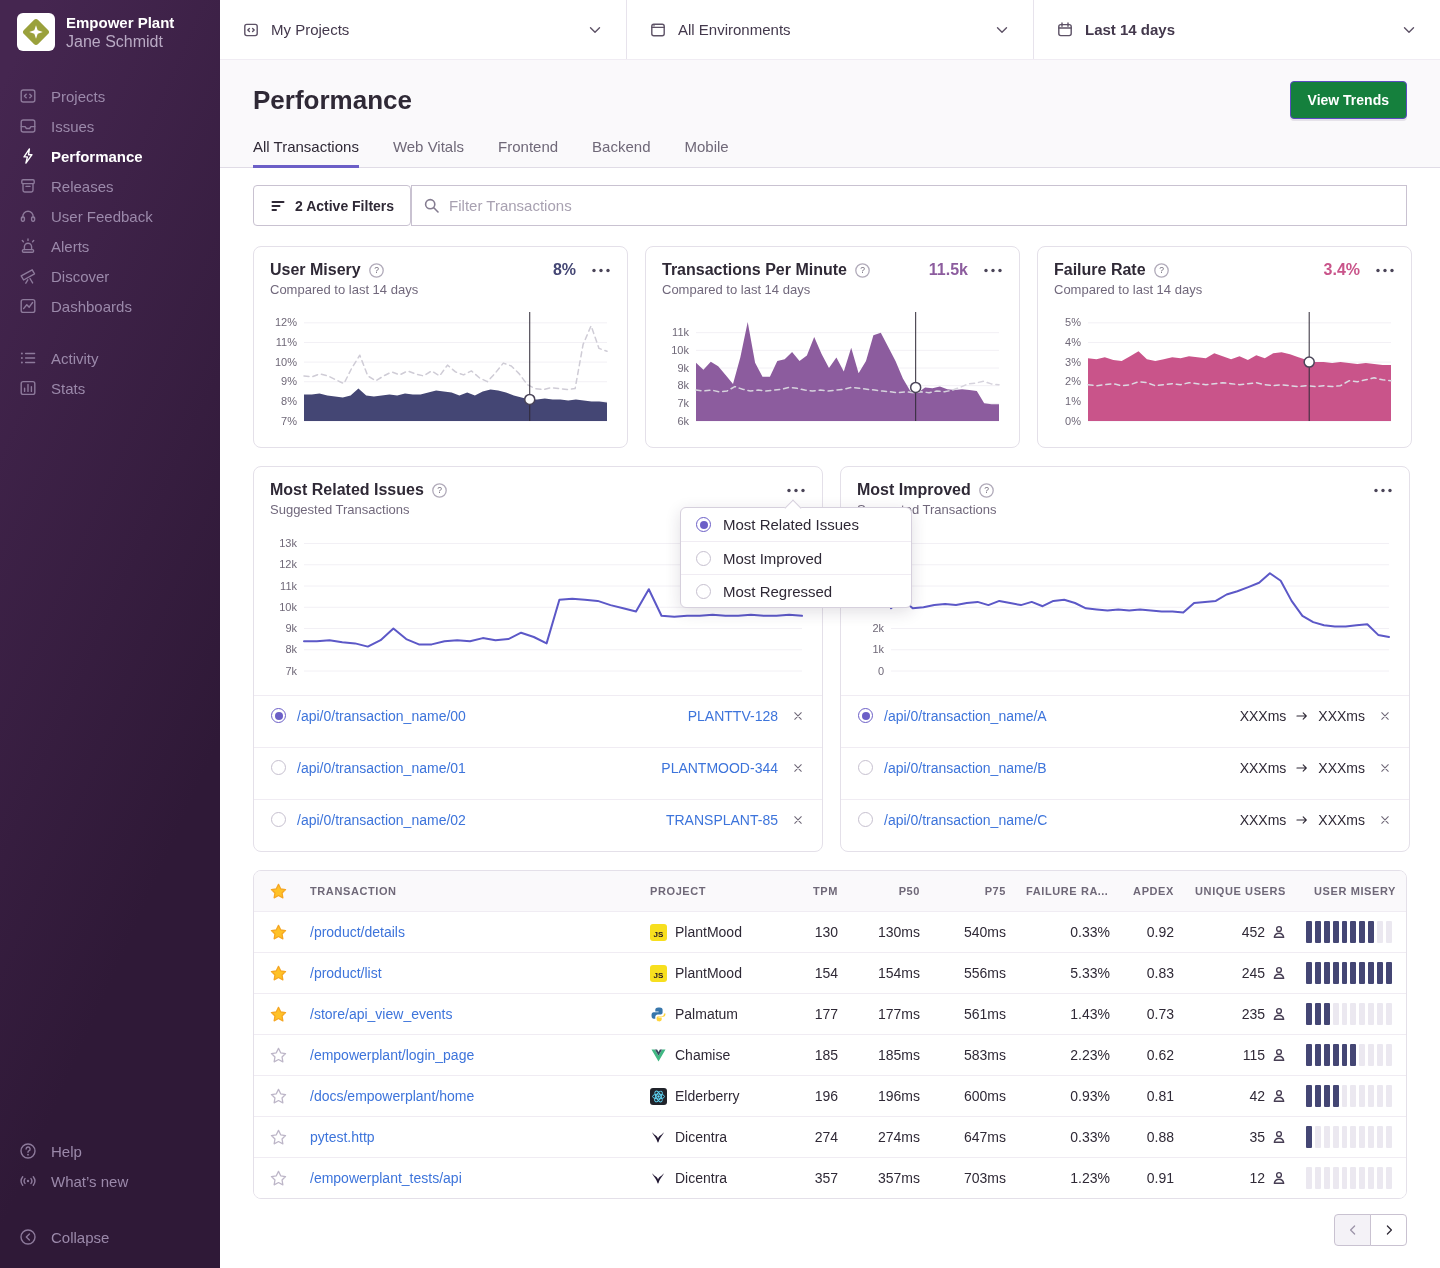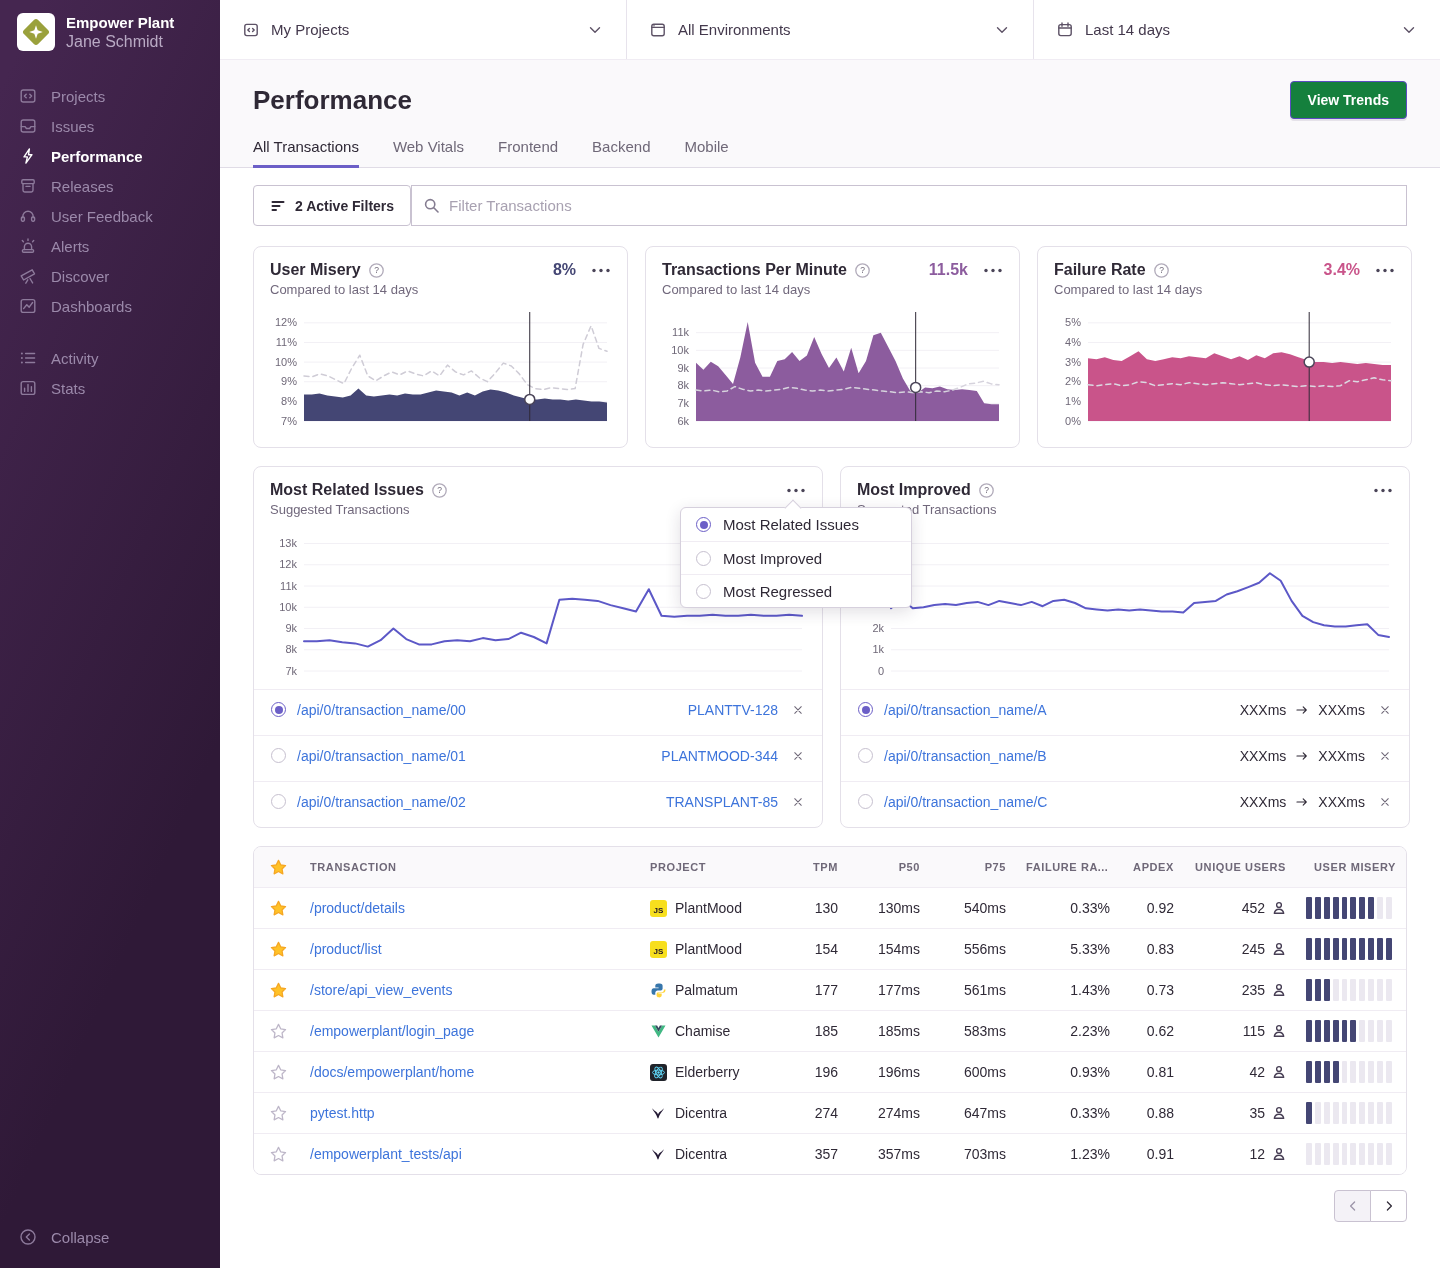--- a/index.html
+++ b/index.html
@@ -24,21 +24,21 @@
   .nav-ic { width:18px; height:18px; flex:none; display:flex; color:#8d7a9b; }
   .nav-item.active { color:#fff; font-weight:bold; }
   .nav-item.active .nav-ic { color:#fff; }
   .side-spacer { flex:1; }
   .side-footer { padding-bottom:16px; }
   
   .topbar { position:fixed; left:220px; right:0; top:0; height:60px; background:#fff;
     border-bottom:1px solid #f0ecf3; display:flex; z-index:5; }
   .selector { flex:1; display:flex; align-items:center; gap:11px; padding:0 22px;
     border-right:1px solid #e7e3ec; color:#43384c; font-size:15px; cursor:pointer; }
-  .selector:last-child { border-right:none; }
+  .selector:last-child { border-right:none;font-weight:bold; }
   .sel-ic { display:flex; color:#5d5266; }
   .sel-label { flex:1; }
   
   .page { margin-left:220px; padding-top:60px; }
   .page-header { background:#faf9fb; padding:0 33px; border-bottom:1px solid #e0dce6; }
   .header-row { display:flex; justify-content:space-between; align-items:center; padding-top:21px; }
   .page-title { font-size:26px; font-weight:bold; color:#2f2936; }
   .view-trends { background:#15803d; color:#fff; font-size:14px; font-weight:bold;
     padding:10px 17px; border-radius:4px; border:1px solid #5b4cc0;
     box-shadow:0 2px 0 rgba(45,30,80,.10); cursor:pointer; }
@@ -63,21 +63,21 @@
   .card-head { display:flex; align-items:center; }
   .card-title { font-size:16px; font-weight:bold; color:#2f2936; }
   .help-ic { margin-left:8px; cursor:pointer; display:flex; }
   .card-value { margin-left:auto; font-size:16px; font-weight:bold; }
   .menu-btn { margin-left:15px; cursor:pointer; display:flex; padding:3px 0; }
   .card-sub { font-size:13px; color:#71687c; margin-top:3px; }
   .chart { margin-top:12px; }
   .panel-row { display:grid; grid-template-columns:repeat(2,1fr); gap:17px; margin-top:18px; position:relative; }
   .panel-row .card { padding-bottom:0; }
   .list-row { display:flex; align-items:center; gap:11px; height:40px;
-    border-top:1px solid #f0ecf3; margin:6px -16px; padding:0 17px; }
+    border-top:1px solid #f0ecf3; margin:12px -16px; padding:0 17px; }
   .link { color:#3d74db; font-size:14px; cursor:pointer; text-decoration:none; }
   .right-grp { margin-left:auto; display:flex; align-items:center; gap:9px; }
   .ms { font-size:14px; color:#2f2936; }
   .x-btn { color:#6f6878; cursor:pointer; display:flex; margin-left:4px; }
   .radio { width:15px; height:15px; border-radius:50%; border:1px solid #c6c0cf;
     flex:none; cursor:pointer; position:relative; background:#fff; }
   .radio.sel { border-color:#6c5fc7; }
   .radio.sel::after { content:""; position:absolute; inset:2.5px; background:#6c5fc7; border-radius:50%; }
   
   .dropdown { position:absolute; left:427px; top:41px; width:232px; background:#fff;
@@ -215,20 +215,41 @@
         <span class="nav-ic">
           <svg width="18" height="18" viewBox="0 0 18 18" fill="none" stroke="currentColor" stroke-width="1.4" stroke-linecap="round" stroke-linejoin="round">
             <rect x="2.2" y="2.6" width="13.6" height="12.8" rx="2"></rect>
             <path d="M5.6 12.4V9.2M9 12.4V5.4M12.4 12.4V7.6"></path>
           </svg>
         </span>
         <span>Stats</span>
       </div>
     </div>
   <div class="side-spacer"></div>
+  <div class="nav" style="padding-top:0">
+      <div class="nav-item">
+        <span class="nav-ic">
+          <svg width="18" height="18" viewBox="0 0 18 18" fill="none" stroke="currentColor" stroke-width="1.4" stroke-linecap="round" stroke-linejoin="round">
+            <circle cx="9" cy="9" r="7"></circle>
+            <path d="M7.1 7a2 2 0 1 1 2.7 1.9c-.6.25-.8.6-.8 1.3"></path>
+            <circle cx="9" cy="12.7" r=".9" fill="currentColor" stroke="none"></circle>
+          </svg>
+        </span>
+        <span>Help</span>
+      </div>
+      <div class="nav-item">
+        <span class="nav-ic">
+          <svg width="18" height="18" viewBox="0 0 18 18" fill="none" stroke="currentColor" stroke-width="1.4" stroke-linecap="round" stroke-linejoin="round">
+            <circle cx="9" cy="9" r="1.2" fill="currentColor" stroke="none"></circle>
+            <path d="M6 11.4a3.9 3.9 0 0 1 0-4.8M12 6.6a3.9 3.9 0 0 1 0 4.8M3.7 13.2a6.8 6.8 0 0 1 0-8.4M14.3 4.8a6.8 6.8 0 0 1 0 8.4"></path>
+          </svg>
+        </span>
+        <span>What’s new</span>
+      </div>
+    </div>
   <div class="nav side-footer" style="padding-top:26px">
       <div class="nav-item">
         <span class="nav-ic">
           <svg width="18" height="18" viewBox="0 0 18 18" fill="none" stroke="currentColor" stroke-width="1.4" stroke-linecap="round" stroke-linejoin="round">
             <circle cx="9" cy="9" r="7"></circle>
             <path d="M10.4 5.9 7.3 9l3.1 3.1"></path>
           </svg>
         </span>
         <span>Collapse</span>
       </div>

